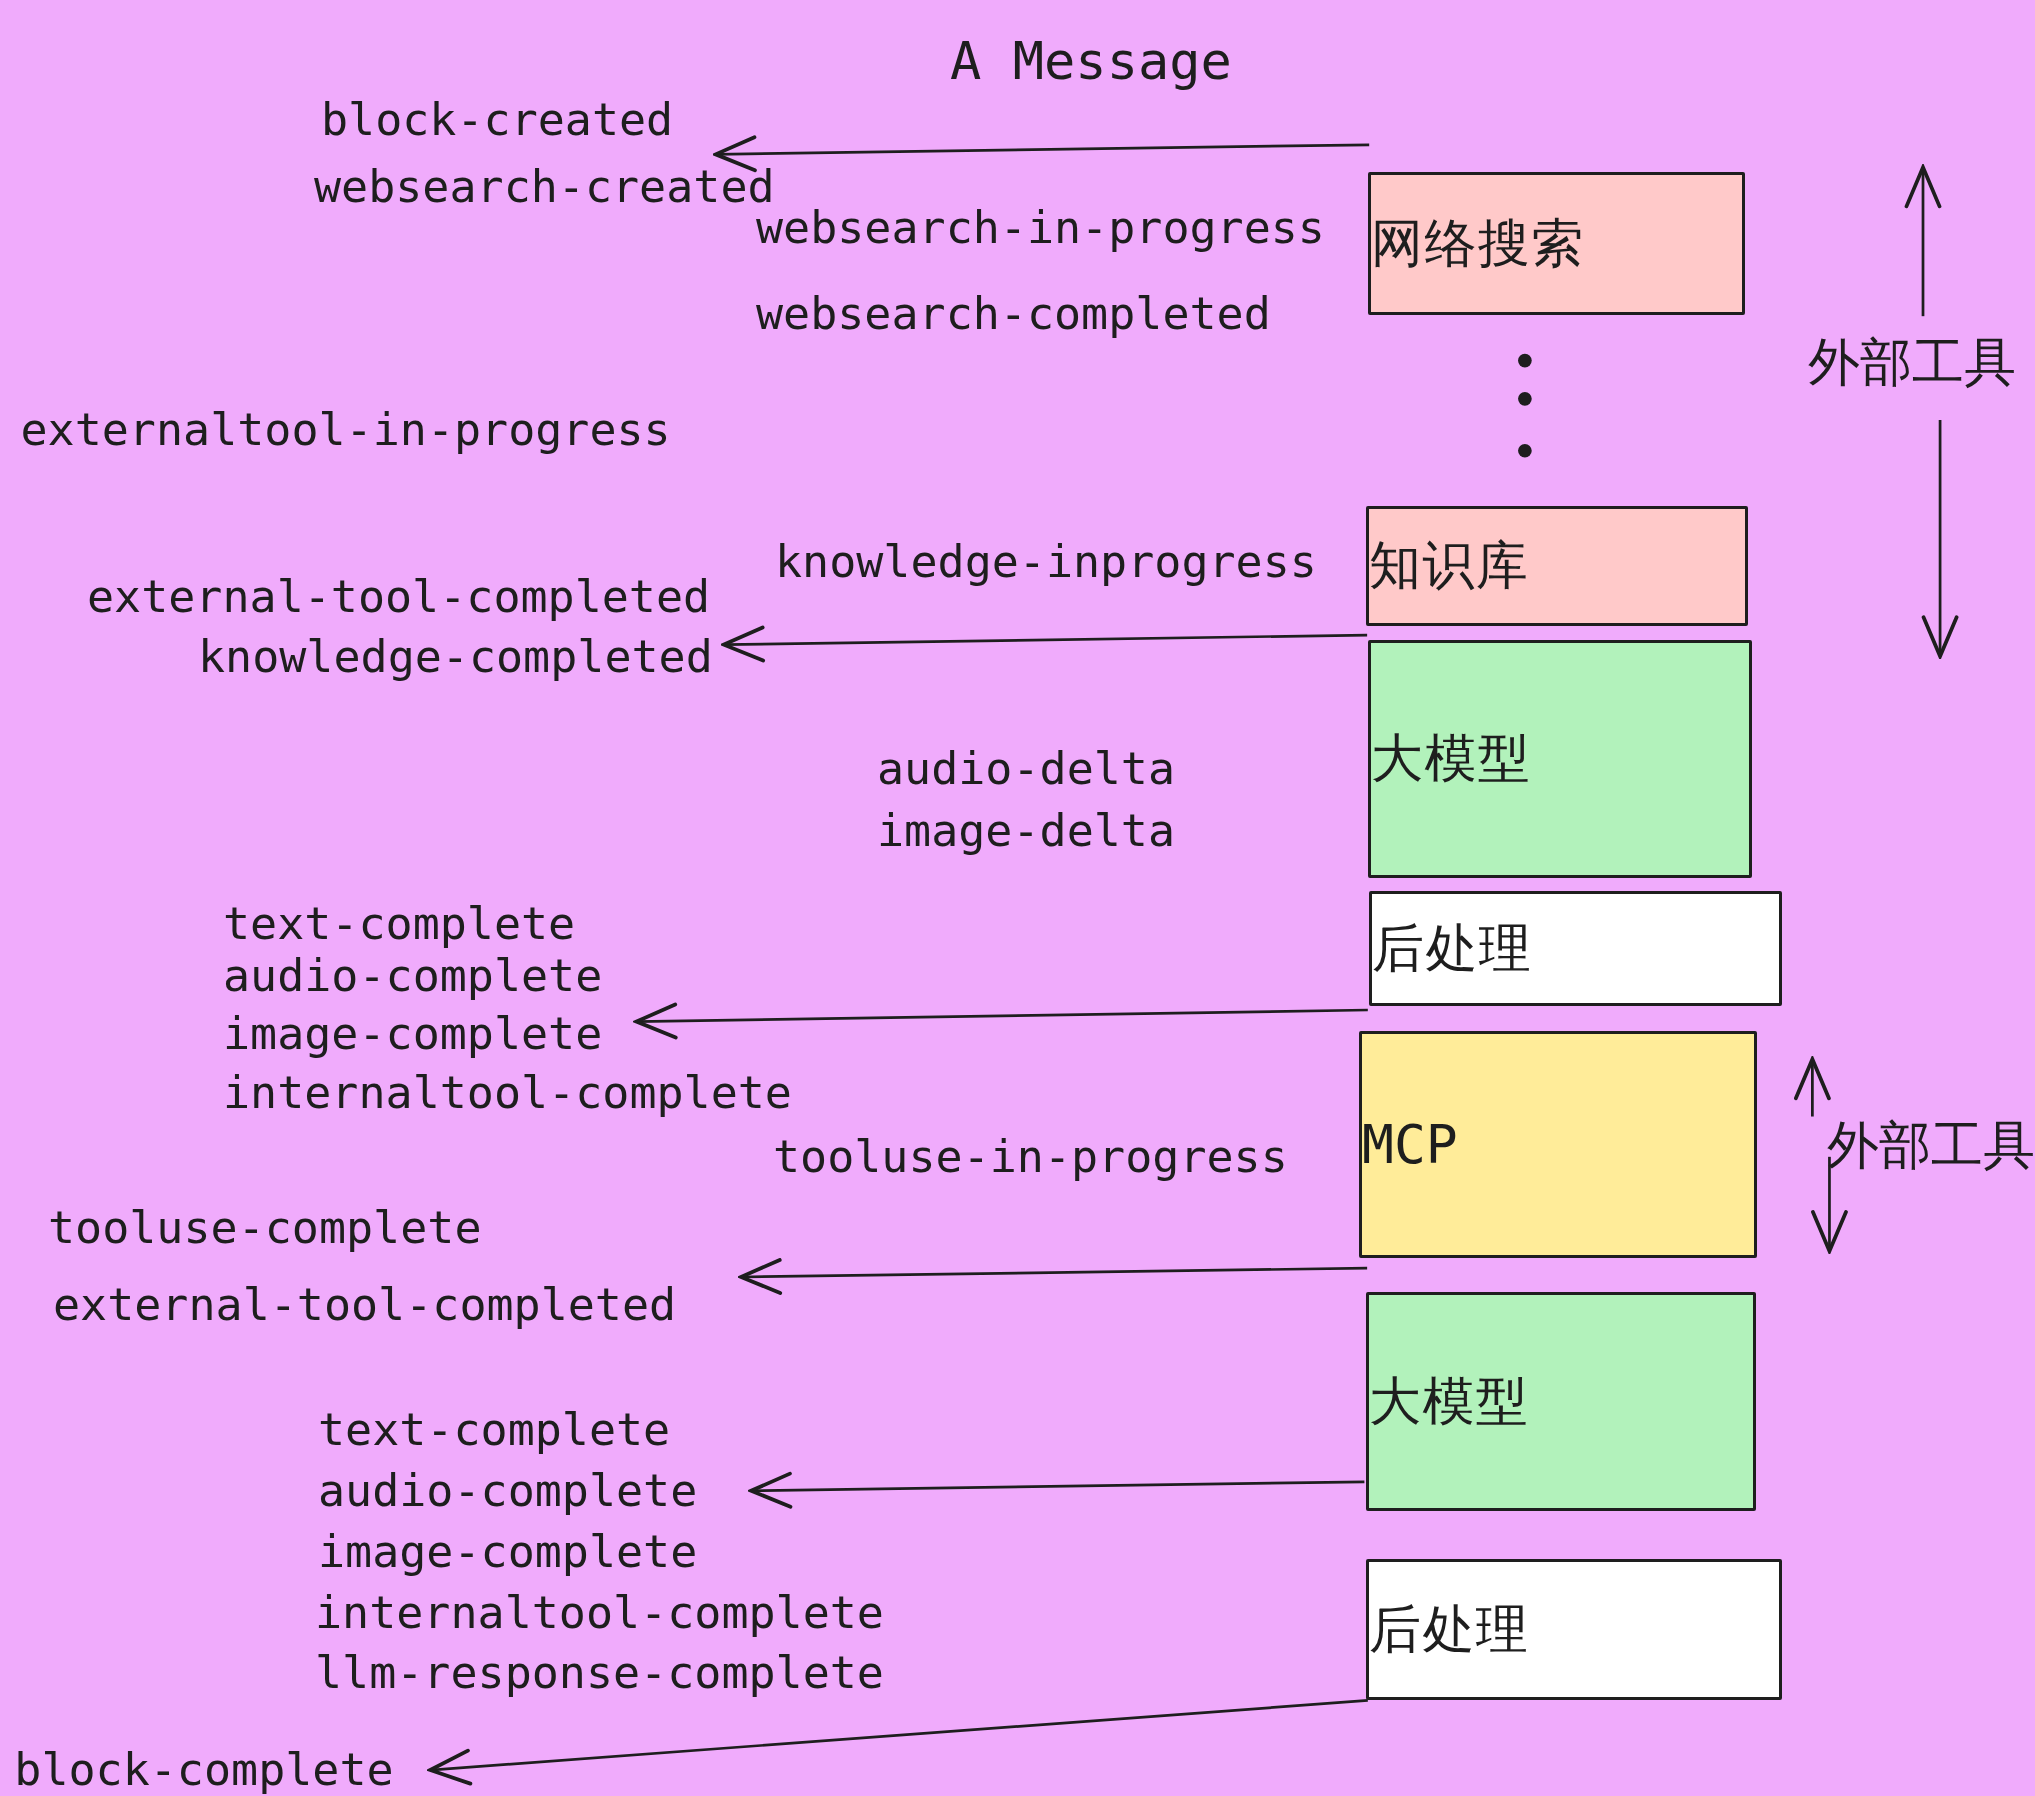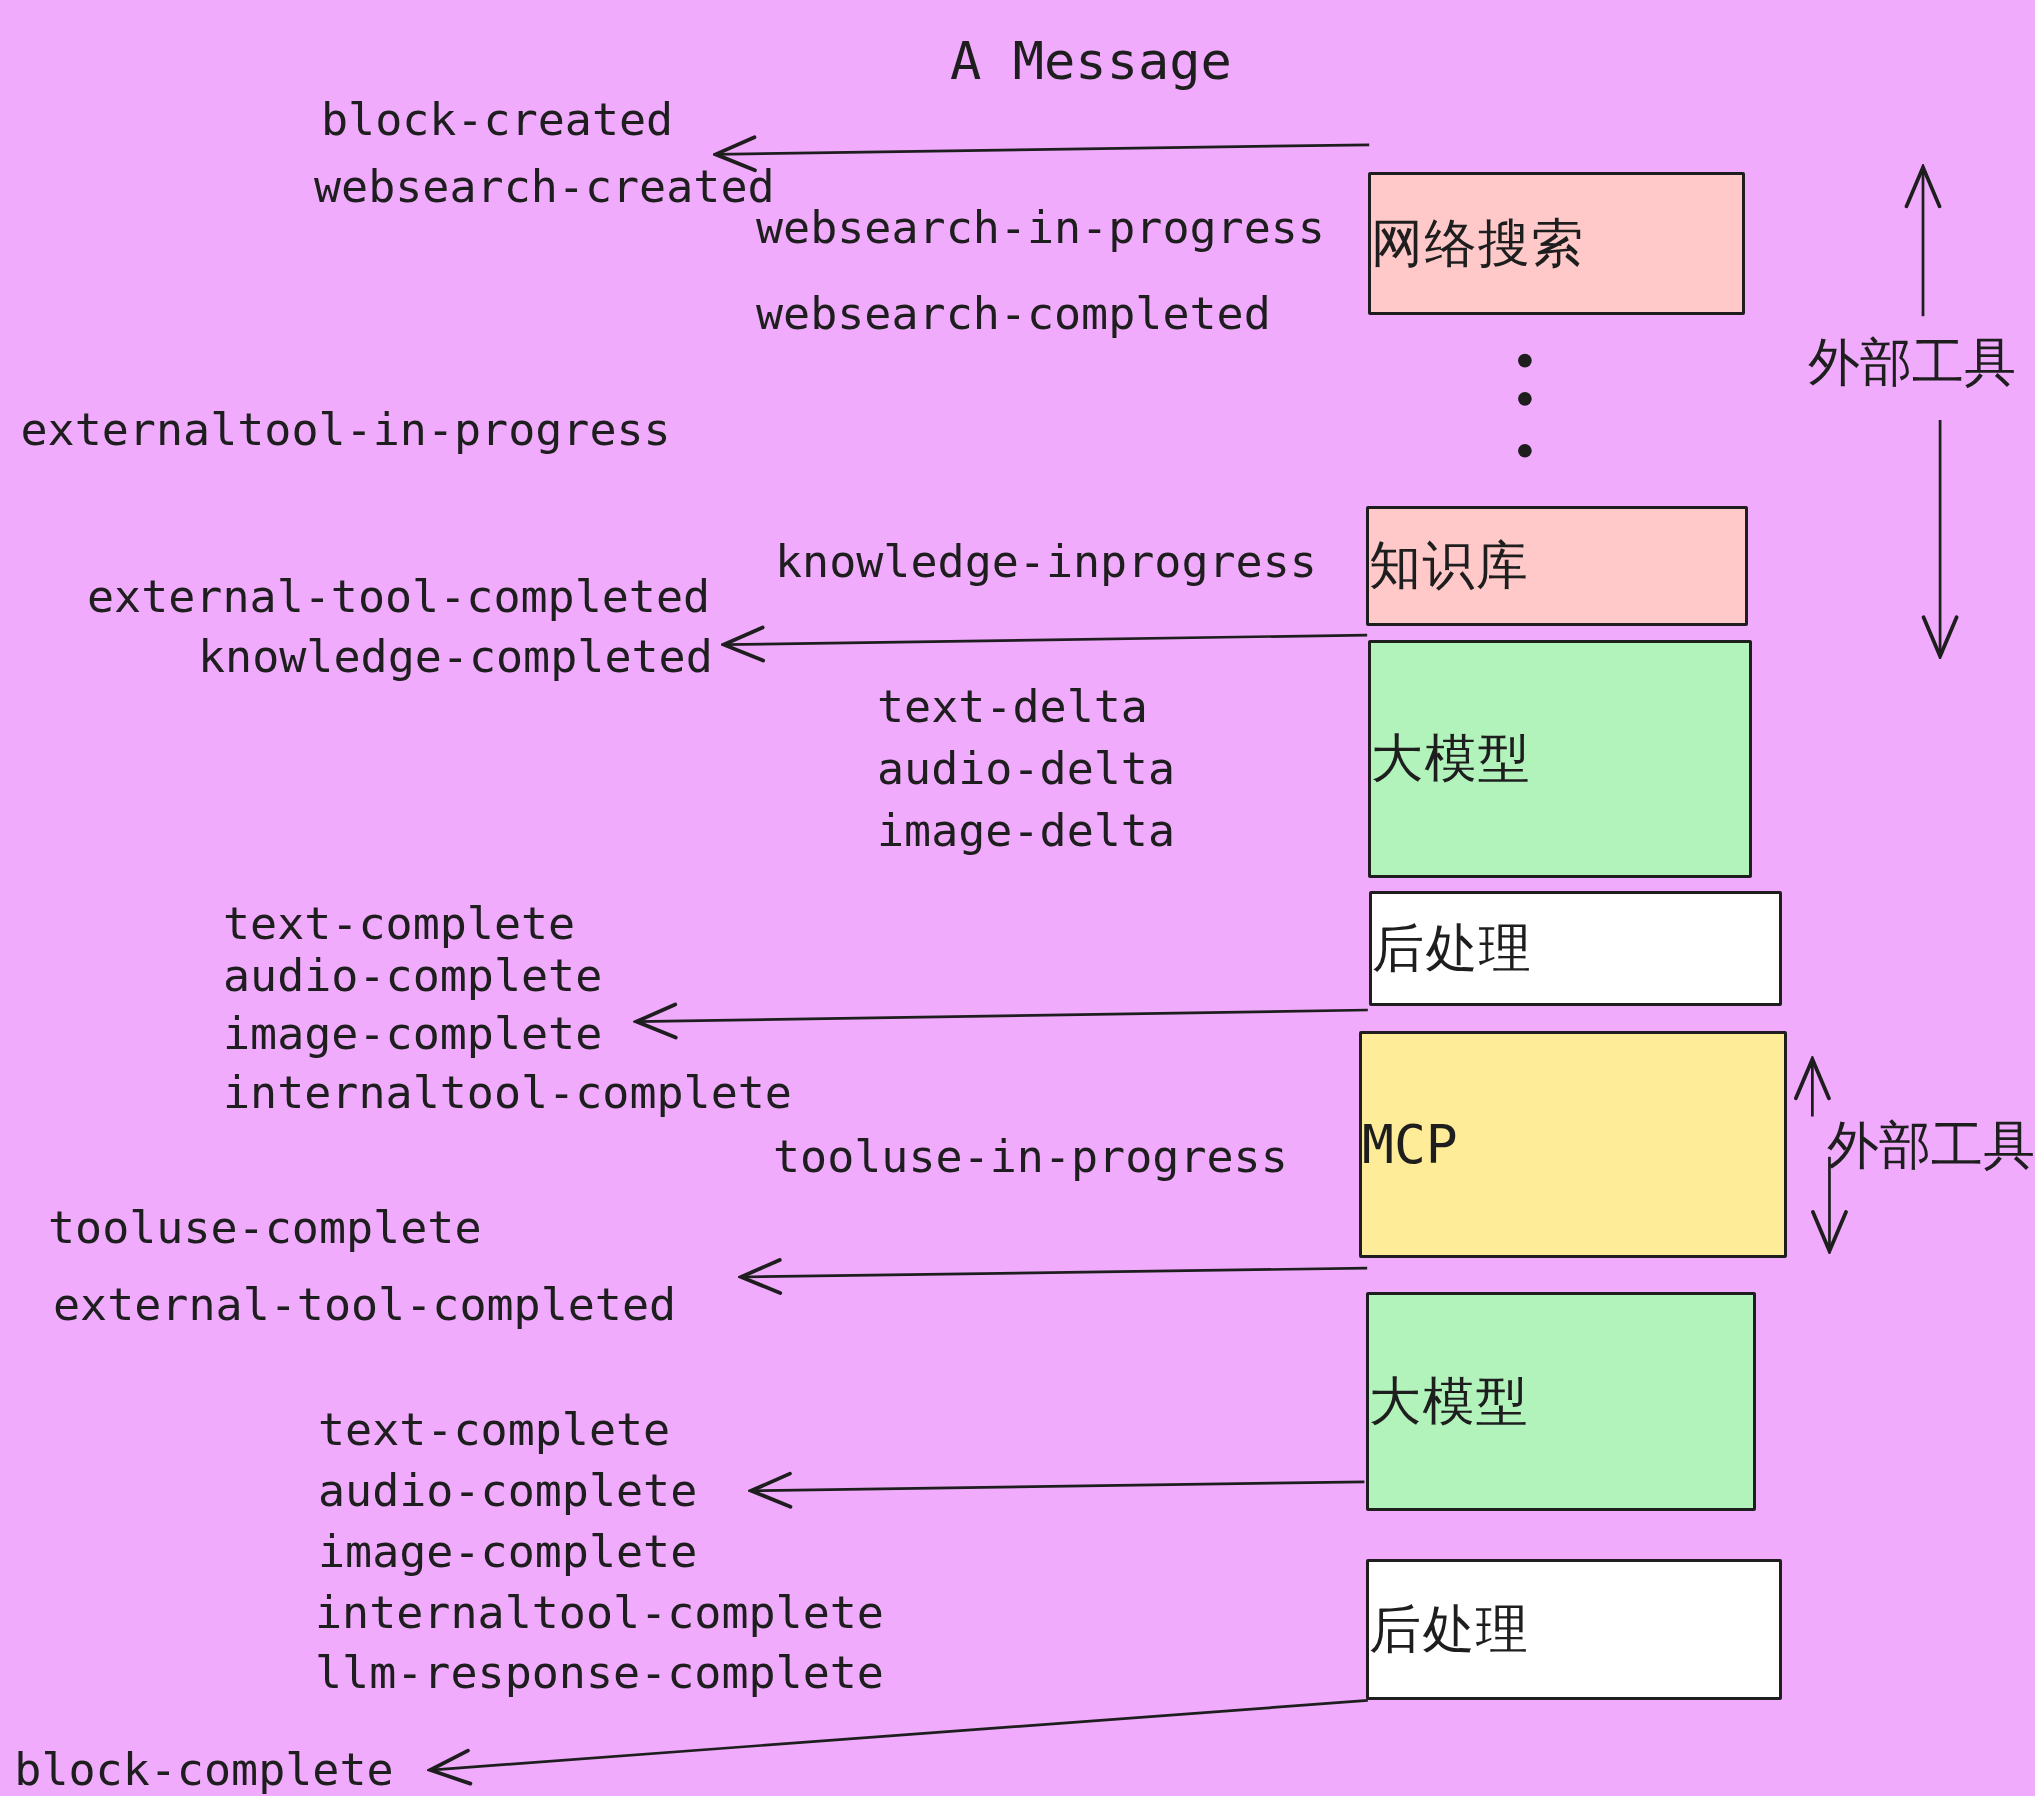--- a/index.html
+++ b/index.html
@@ -75,21 +75,20 @@
   <div class="title" style="left:1091px; top:61px;">A Message</div>
 
   <div class="evt" style="left:321px;  top:119px;">block-created</div>
   <div class="evt" style="left:314px;  top:186px;">websearch-created</div>
   <div class="evt" style="left:756px; top:227px;">websearch-in-progress</div>
   <div class="evt" style="left:756px; top:313px;">websearch-completed</div>
   <div class="evt" style="left:20.5px;   top:429px;">externaltool-in-progress</div>
   <div class="evt" style="left:775px; top:561px;">knowledge-inprogress</div>
   <div class="evt" style="left:87px;  top:596px;">external-tool-completed</div>
   <div class="evt" style="left:198px;  top:656px;">knowledge-completed</div>
-  <div class="evt" style="left:877px; top:706px;">text-delta</div>
   <div class="evt" style="left:877px; top:768px;">audio-delta</div>
   <div class="evt" style="left:877px; top:830px;">image-delta</div>
   <div class="evt" style="left:223px;  top:923px;">text-complete</div>
   <div class="evt" style="left:223px;  top:975px;">audio-complete</div>
   <div class="evt" style="left:223px;  top:1033px;">image-complete</div>
   <div class="evt" style="left:223px;  top:1092px;">internaltool-complete</div>
   <div class="evt" style="left:773px; top:1156px;">tooluse-in-progress</div>
   <div class="evt" style="left:48px;   top:1227px;">tooluse-complete</div>
   <div class="evt" style="left:53px;   top:1304px;">external-tool-completed</div>
   <div class="evt" style="left:318px;  top:1429px;">text-complete</div>
@@ -104,21 +103,21 @@
   </div>
   <div class="box box-pink" style="left:1366px; top:506px;  width:382px; height:120px;">
     <span class="cjk">知识库</span>
   </div>
   <div class="box box-green" style="left:1368px; top:640px;  width:384px; height:238px;">
     <span class="cjk">大模型</span>
   </div>
   <div class="box box-white" style="left:1369px; top:891px; width:413px; height:115px;">
     <span class="cjk">后处理</span>
   </div>
-  <div class="box box-yellow" style="left:1359px; top:1031px; width:428px; height:227px;">
+  <div class="box box-yellow" style="left:1359px; top:1031px; width:398px; height:227px;">
     <span class="mono">MCP</span>
   </div>
   <div class="box box-green" style="left:1366px; top:1292px; width:390px; height:219px;">
     <span class="cjk">大模型</span>
   </div>
   <div class="box box-white" style="left:1366px; top:1559px; width:416px; height:141px;">
     <span class="cjk">后处理</span>
   </div>
 
   <div class="annot" style="left:1912px; top:363px;">外部工具</div>

